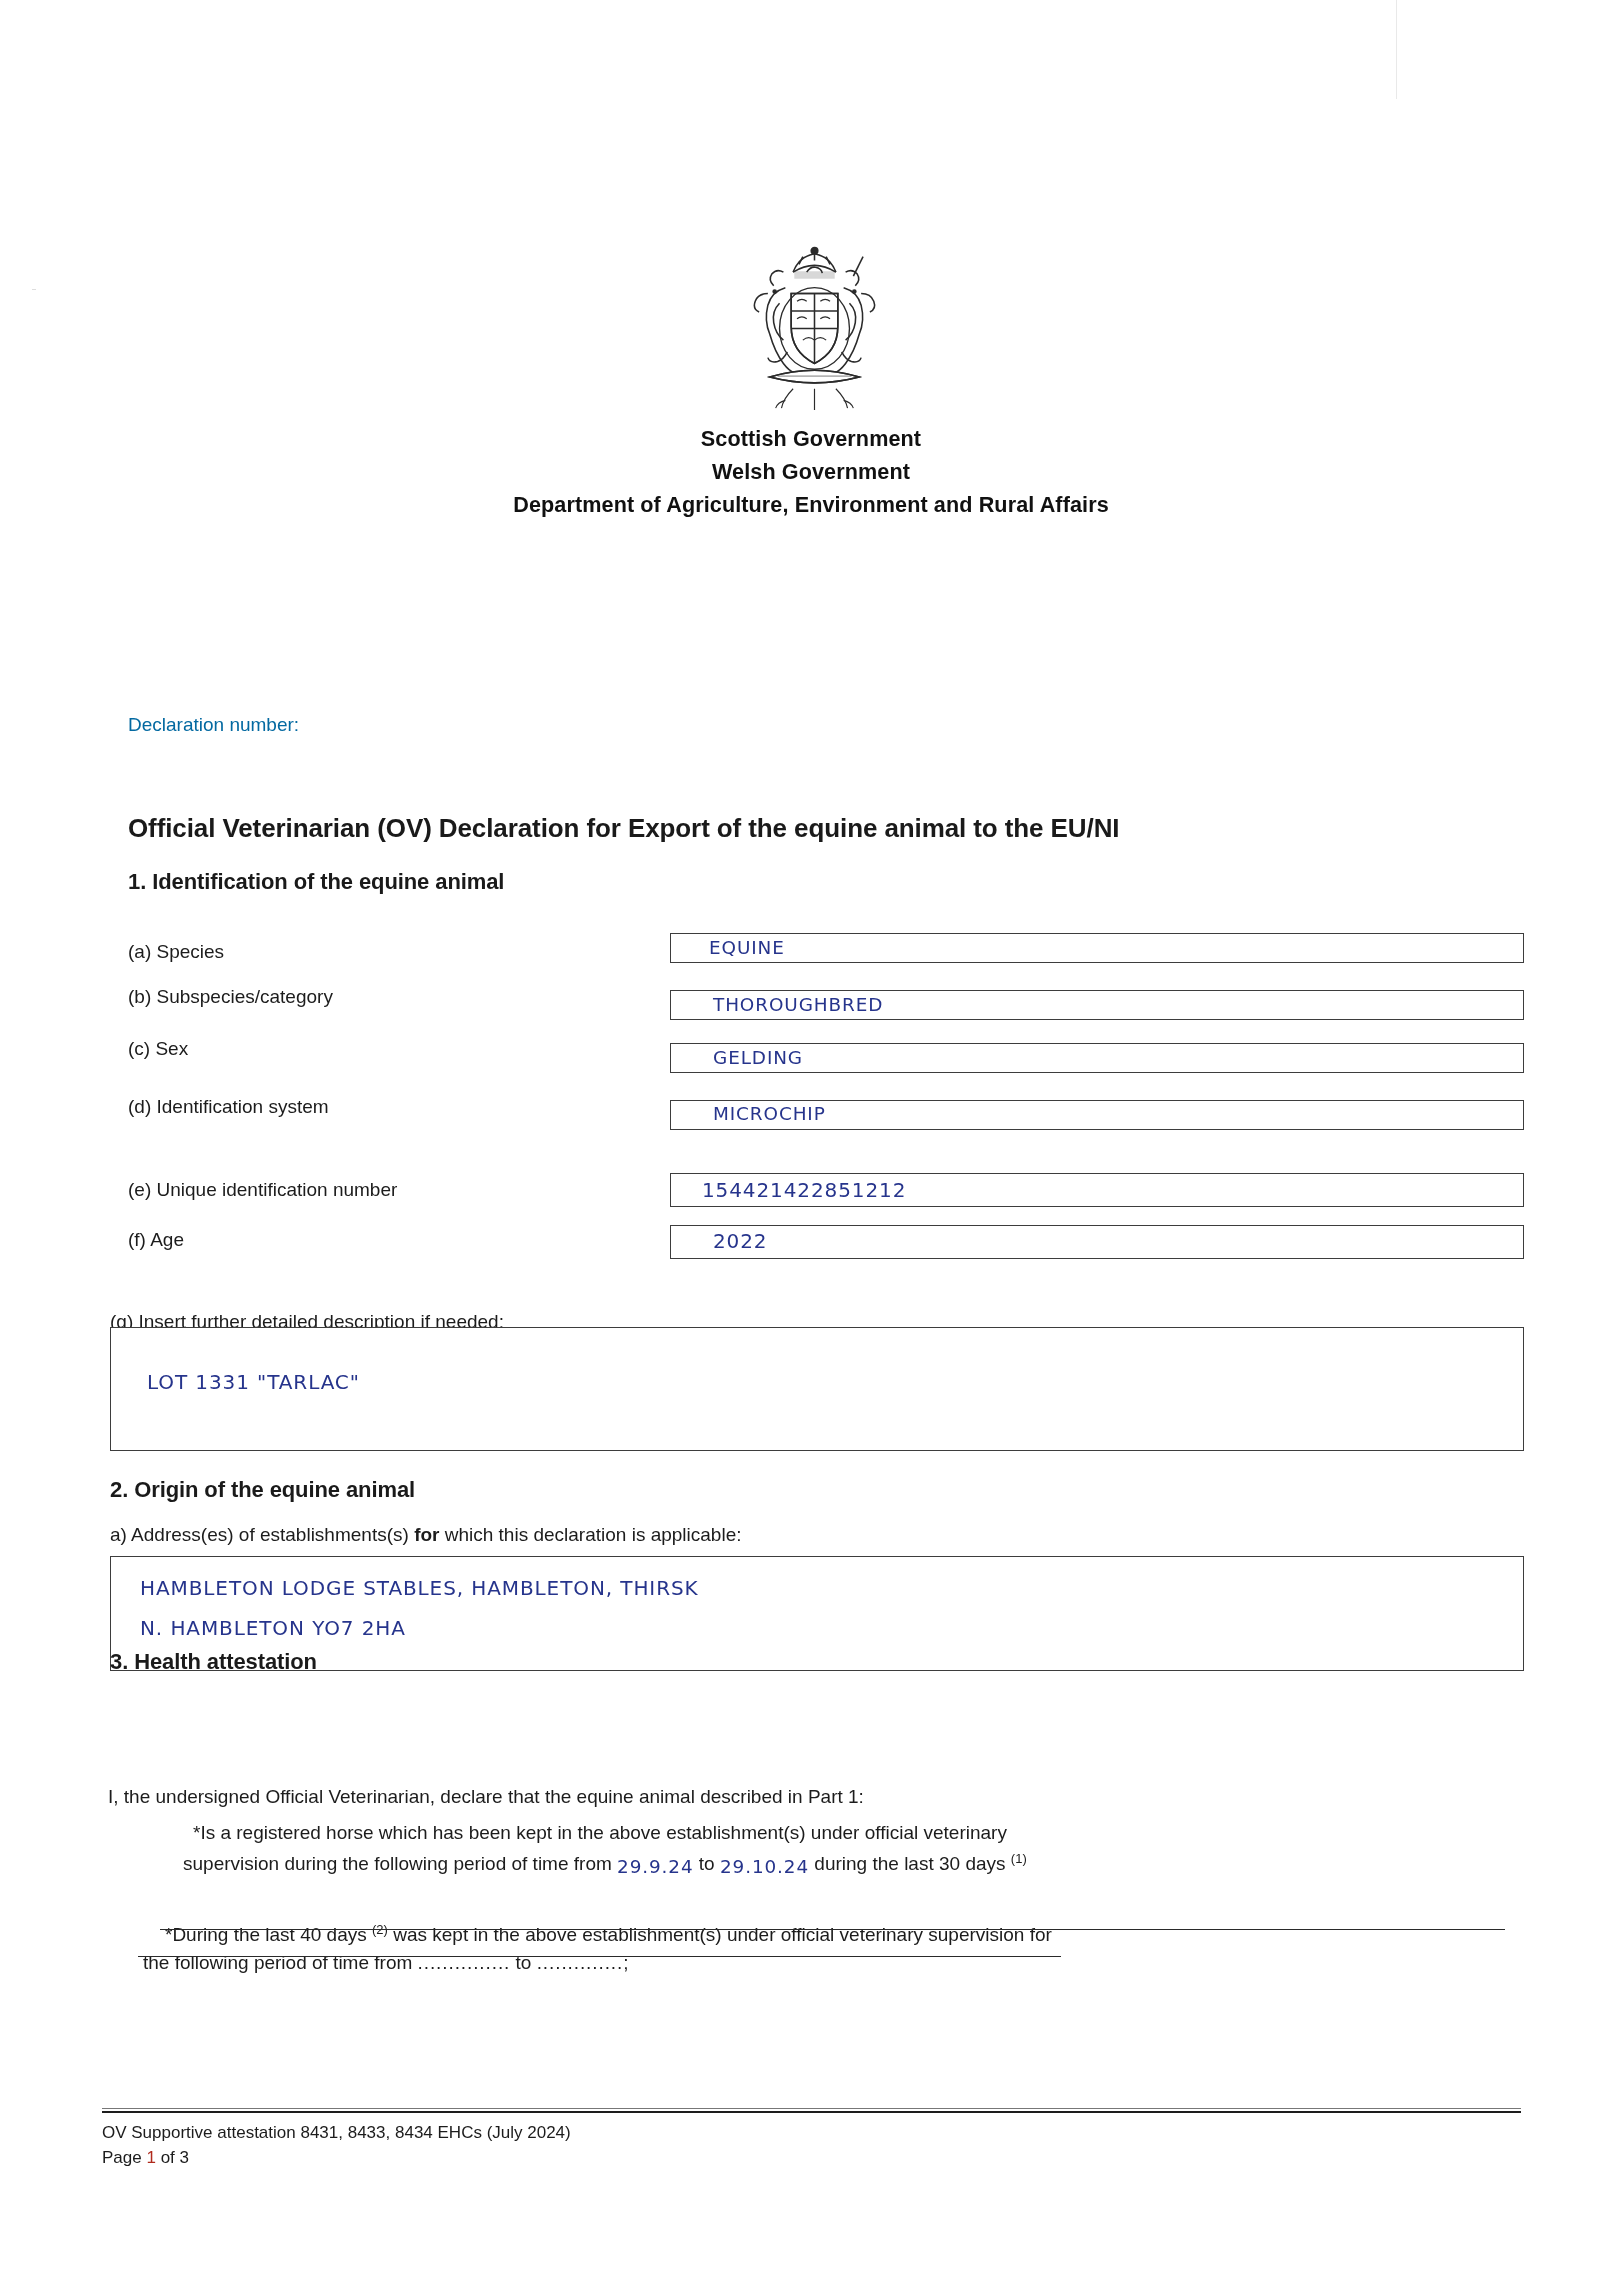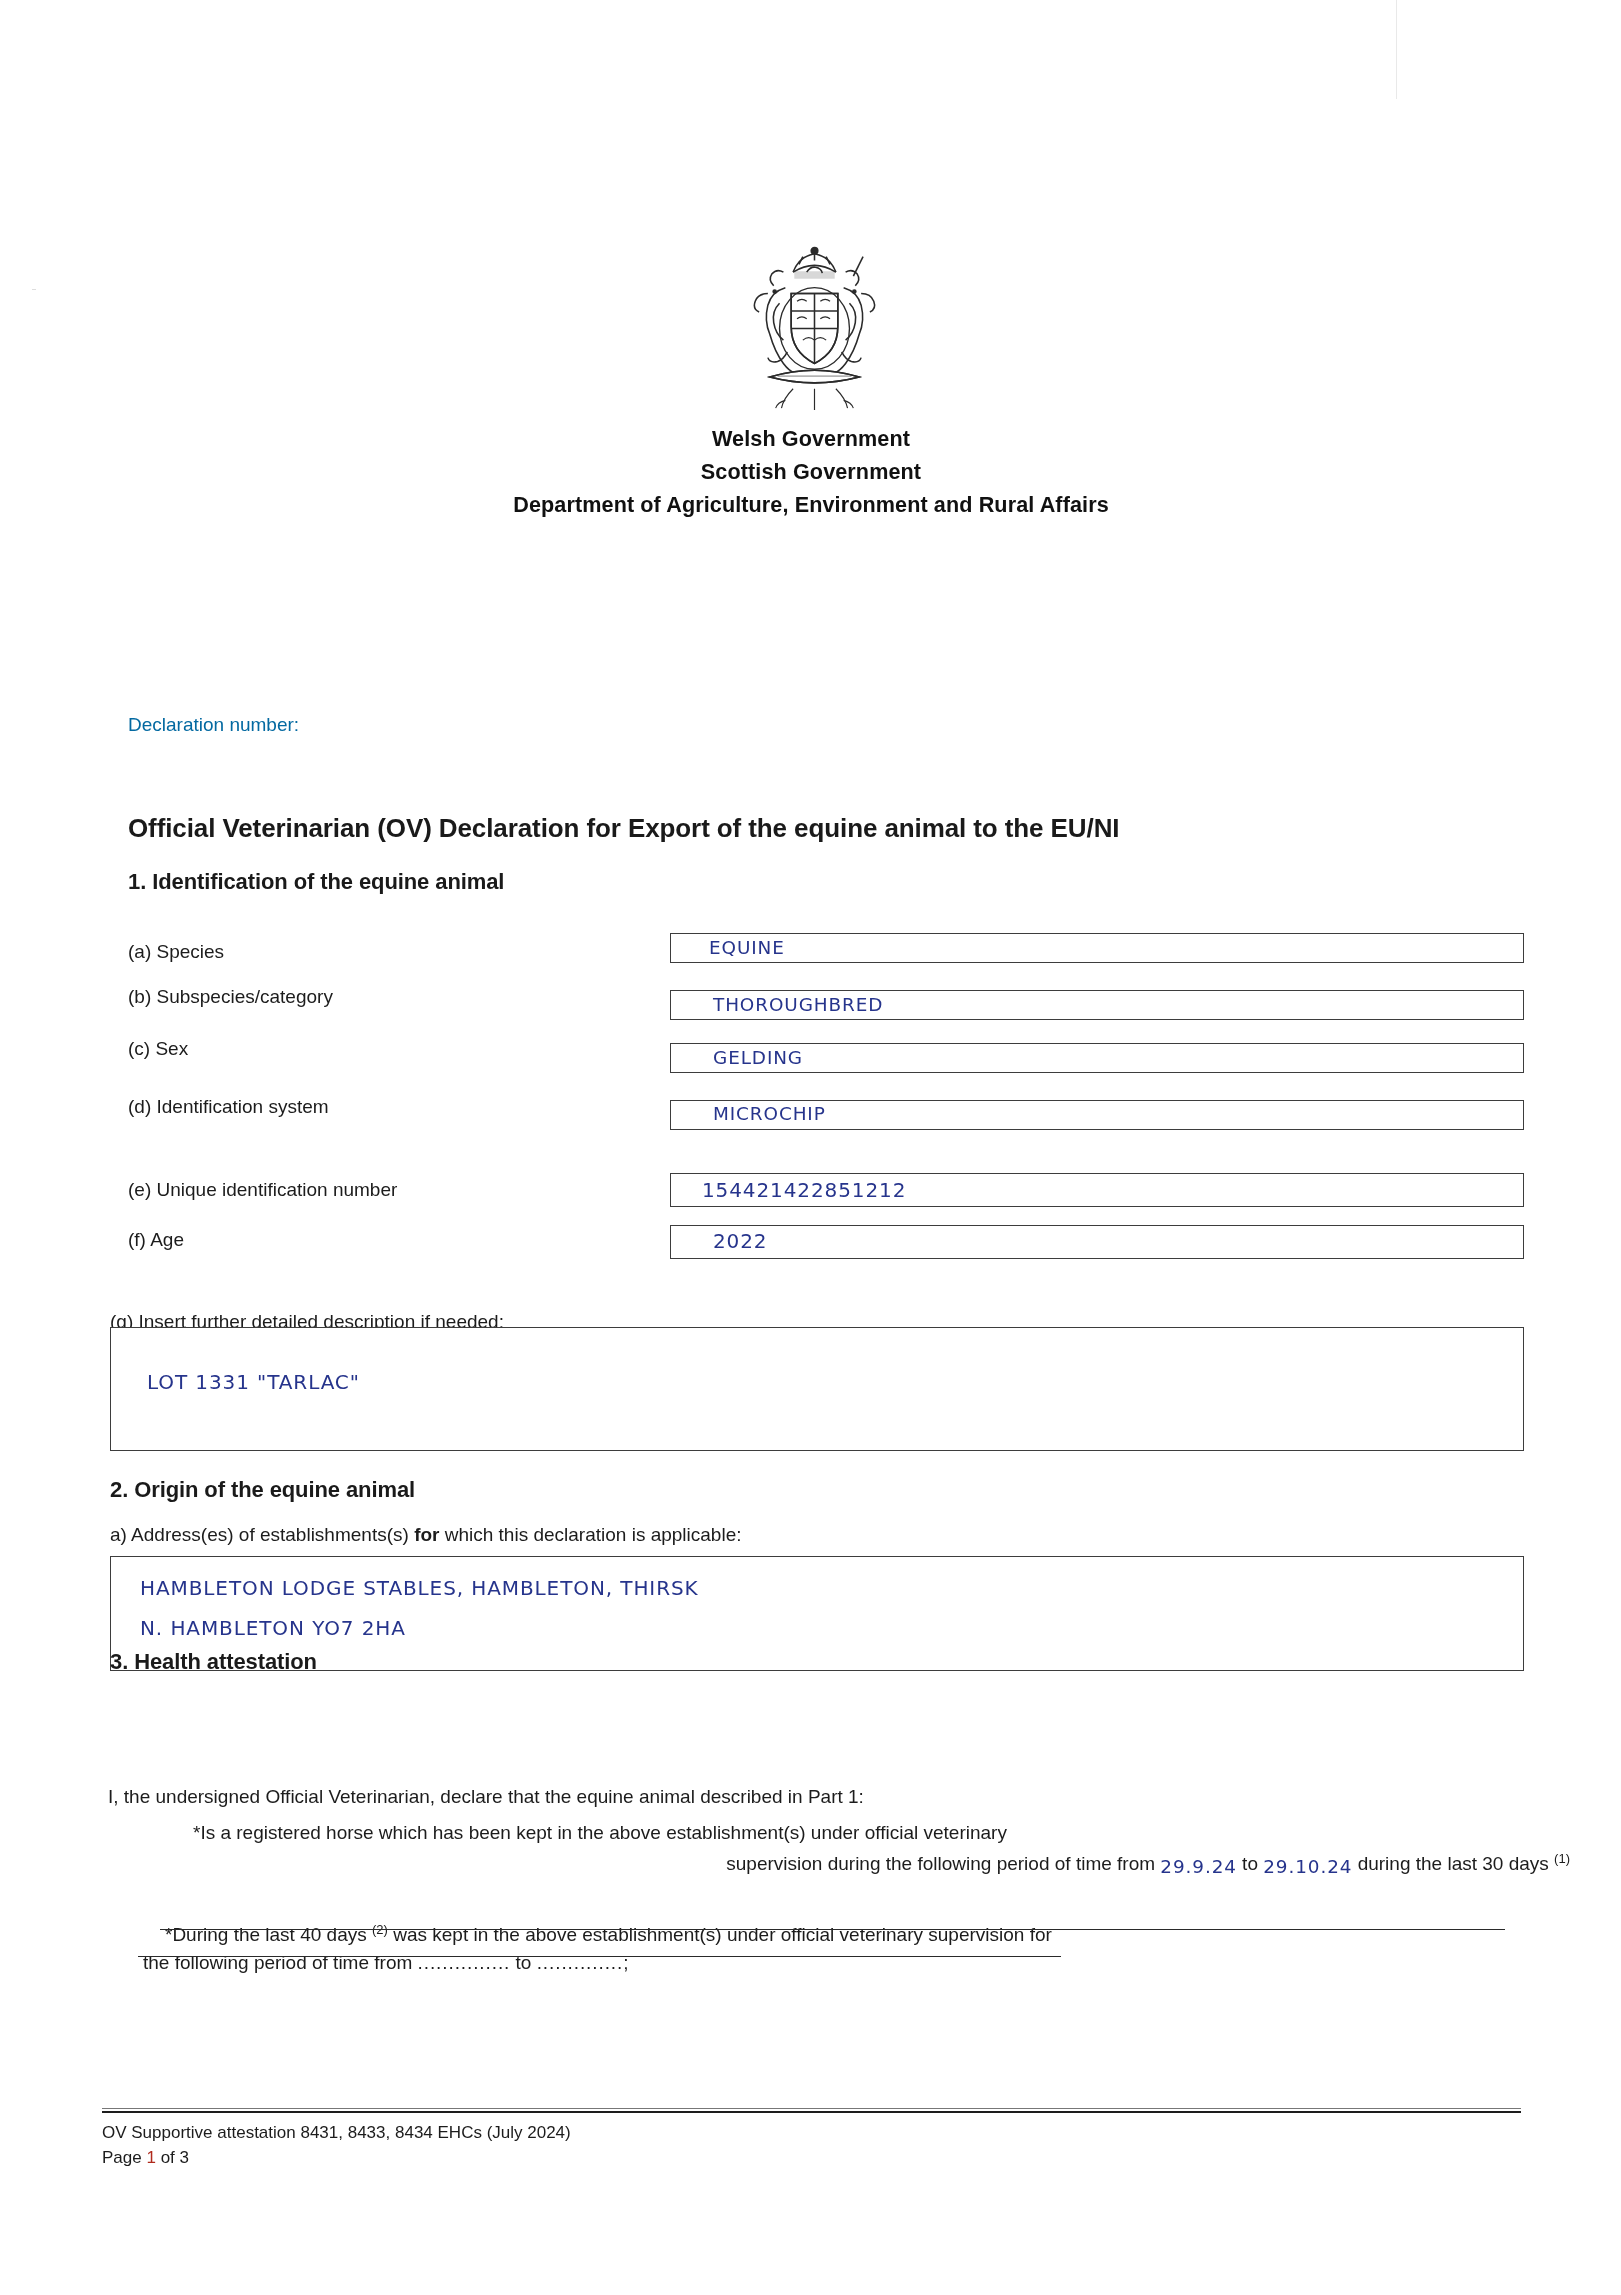--- a/index.html
+++ b/index.html
@@ -187,22 +187,22 @@
       <path d="M54 138 q46 -14 92 0 q-46 12 -92 0 z" fill="#ffffff"></path>
       <path d="M54 138 q46 -14 92 0 q-46 12 -92 0 z"></path>
       <path d="M62 137 h76" stroke-width="0.9" opacity="0.7"></path>
 
       <path d="M78 150 q-10 10 -12 20 M100 150 v22 M122 150 q10 10 12 20" stroke-width="1.2"></path>
       <path d="M70 162 q-8 2 -10 8 M130 162 q8 2 10 8" stroke-width="1.1"></path>
     </svg>
   </div>
 
   <div class="header-block">
+    <div>Scottish Government</div>
     <div>Welsh Government</div>
-    <div>Scottish Government</div>
     <div>Department of Agriculture, Environment and Rural Affairs</div>
   </div>
 
   <div class="decl-number">Declaration number:</div>
 
   <div class="doc-title">Official Veterinarian (OV) Declaration for Export of the equine animal to the EU/NI</div>
 
   <div class="sec-heading" style="left:128px; top:869px;">1. Identification of the equine animal</div>
 
   <div class="field-label" style="left:128px; top:929px;margin-top:12px;">(a) Species</div>
@@ -244,21 +244,21 @@
   <div class="hand hand-md" style="left:140px; top:1576px;">HAMBLETON LODGE STABLES, HAMBLETON, THIRSK</div>
   <div class="hand hand-md" style="left:140px; top:1616px;">N. HAMBLETON  YO7 2HA</div>
 
   <div class="sec-heading" style="left:110px; top:1649px;">3. Health attestation</div>
 
   <div class="para" style="left:108px; top:1784px; width:1446px;">I, the undersigned Official Veterinarian, declare that the equine animal described in Part 1:</div>
 
   <div class="para" style="left:193px; top:1820px; width:1377px;">
     <span>*Is a registered horse which has been kept in the above establishment(s) under official veterinary</span>
   </div>
-  <div class="para" style="left:193px; top:1846px; width:1377px;text-align:right;">
+  <div class="para" style="left:183px; top:1846px; width:1377px;">
     <span>supervision during the following period of time from </span><span class="hand" style="position:relative; font-size:18.4px; top:2.8px;">29.9.24</span><span> to </span><span class="hand" style="position:relative; font-size:18.4px; top:2.8px;">29.10.24</span><span> during the last 30 days </span><span class="small-note">(1)</span>
   </div>
 
   <div class="strike-wrap" style="left:165px; top:1917px; width:1377px;">
     <div class="para" style="position:relative; left:0; top:0; width:1377px;">
       <span>*During the last 40 days </span><span class="small-note">(2)</span><span> was kept in the above establishment(s) under official veterinary supervision for</span>
     </div>
     <div class="para" style="position:relative; left:-22px; top:1.8px; width:1377px;">
       <span>the following period of time from </span><span class="dots">...............</span><span> to </span><span class="dots">..............;</span>
     </div>

